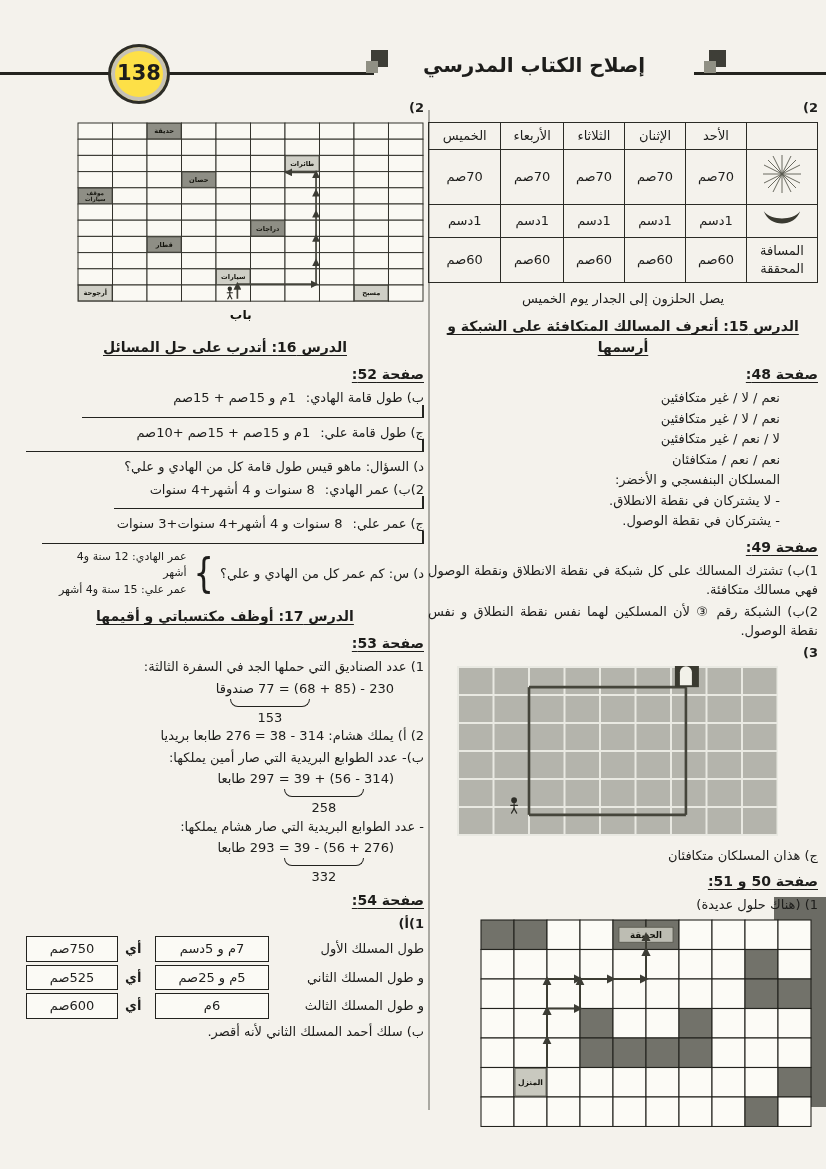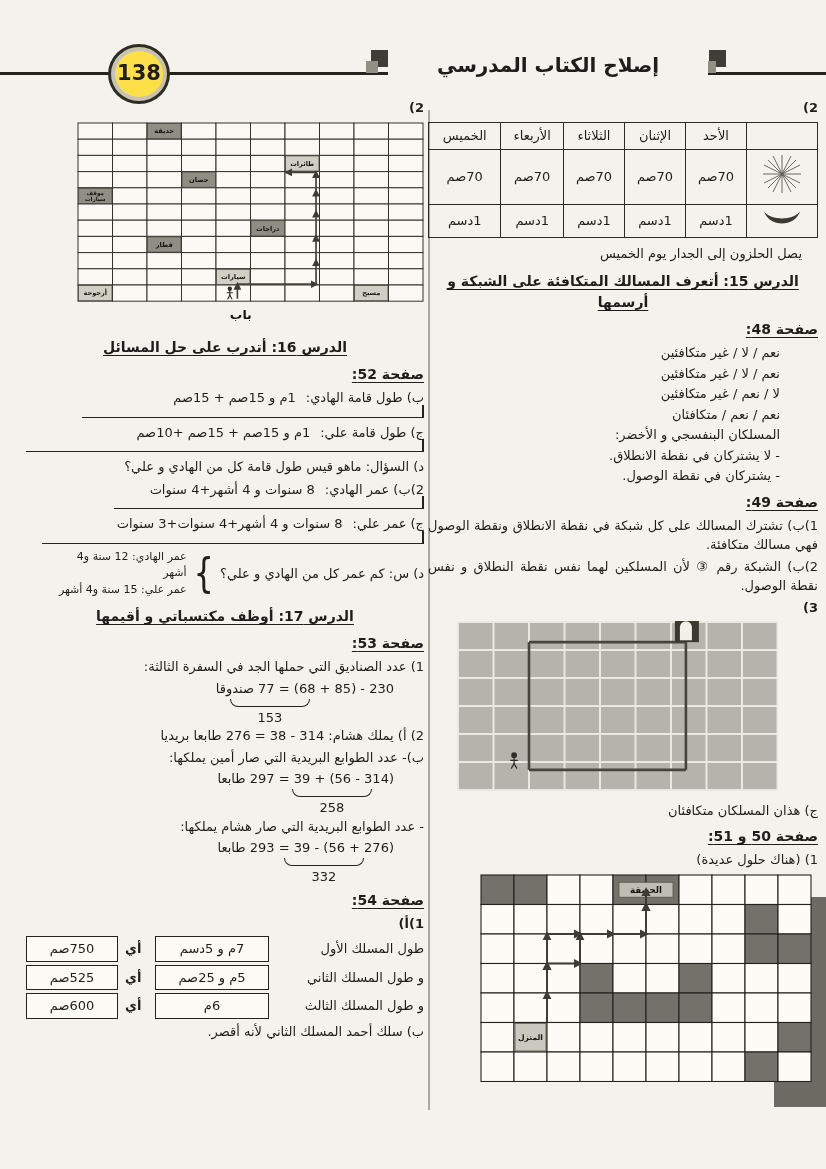--- a/index.html
+++ b/index.html
@@ -4,21 +4,21 @@
 <title>138</title>
 <style>
   html,body{margin:0;padding:0;background:#888;}
   .page{position:relative;width:826px;height:1169px;background:#f4f2ec;overflow:hidden;
         direction:rtl;font-family:"DejaVu Sans",sans-serif;color:#1d1d1b;font-size:13px;line-height:1.5;}
   
   .hline{position:absolute;left:0;right:0;top:72px;height:2.5px;background:#24241f;}
   .pagecircle{position:absolute;left:108px;top:44px;width:56px;height:54px;border-radius:50%;
         border:3.5px solid #2d2d27;background:#fde047;box-shadow:inset 0 0 0 4px #c6c2b6;
         display:flex;align-items:center;justify-content:center;font-weight:bold;font-size:21px;direction:ltr;}
-  .titlebar{position:absolute;right:118px;top:46px;width:320px;background:#f4f2ec;text-align:center;
+  .titlebar{position:absolute;right:132px;top:46px;width:320px;background:#f4f2ec;text-align:center;
         font-size:20px;font-weight:bold;padding:4px 0;}
   .sqset{position:absolute;top:50px;width:30px;height:30px;}
   .sq1{position:absolute;right:0;top:0;width:17px;height:17px;background:#3e3e37;}
   .sq2{position:absolute;right:10px;top:11px;width:12px;height:12px;background:#909084;}
   
   .col{position:absolute;top:98px;}
   .col-right{right:8px;width:390px;}
   .col-left{left:26px;width:398px;}
   .divider{position:absolute;left:428px;top:110px;height:1000px;width:1.5px;background:#6e6e66;opacity:.55;}
   .corner-block{position:absolute;right:0;top:897px;width:52px;height:210px;background:#6b6b64;}
@@ -33,21 +33,21 @@
   table.snail tr.r2 td{height:30px;}
   table.snail tr.r3 td{height:42px;}
   .dist-lbl{font-size:11.5px;line-height:1.35;}
   
   .lesson{font-weight:bold;font-size:14px;text-align:center;text-decoration:underline;
           text-underline-offset:3px;margin:8px 0 4px;}
   .ptitle{font-weight:bold;font-size:14px;text-align:right;text-decoration:underline;
           text-underline-offset:3px;margin:6px 0 3px;}
   p.ln{margin:1px 12px;padding-right:26px;}
   p.just{margin:2px 0;text-align:justify;}
-  p.ctr{margin:2px 16px;text-align:right;}
+  p.ctr{margin:2px 8px;text-align:center;}
   p.rt{margin:2px 0;text-align:right;}
   .fig{margin:4px 0;}
   .fig-net{padding-right:40px;}
   .fig-city{padding-right:6px;}
   
   .mrow{display:flex;gap:10px;margin-top:3px;}
   .mrow .lab{white-space:nowrap;}
   .mrow .val{white-space:nowrap;}
   .mbar{position:relative;height:9px;border-bottom:1.7px solid #23231f;margin-left:-14px;margin-bottom:5px;}
   .mbar .tick{position:absolute;right:0;top:-3px;height:13px;width:1.7px;background:#23231f;}
@@ -128,20 +128,28 @@
         <td class="c0">
           <svg width="46" height="20" viewBox="0 0 48 20">
             <path d="M5,3 C11,20 37,20 43,3 C35,13 13,13 5,3 Z" fill="#3a3a31"></path>
           </svg>
         </td>
         <td>1دسم</td>
         <td>1دسم</td>
         <td>1دسم</td>
         <td>1دسم</td>
         <td>1دسم</td>
+      </tr>
+      <tr class="r3">
+        <td class="c0 dist-lbl">المسافة المحققة</td>
+        <td>60صم</td>
+        <td>60صم</td>
+        <td>60صم</td>
+        <td>60صم</td>
+        <td>60صم</td>
       </tr>
     </tbody>
       </table>
 
     <p class="ctr">يصل الحلزون إلى الجدار يوم الخميس</p>
 
     <h3 class="lesson">الدرس 15: أتعرف المسالك المتكافئة على الشبكة و أرسمها</h3>
 
     <h4 class="ptitle">صفحة 48:</h4>
     <p class="ln">نعم / لا / غير متكافئين</p>
@@ -502,21 +510,21 @@
       <div class="sub" style="right:84px;">
         <div class="ubr"></div>
         <span>153</span>
       </div>
     </div>
 
     <p class="rt">2) أ) يملك هشام: 314 - 38 = 276 طابعا بريديا</p>
     <p class="rt">ب)- عدد الطوابع البريدية التي صار أمين يملكها:</p>
     <div class="eqwrap">
       <span>(314 - 56) + 39 = 297 طابعا</span>
-      <div class="sub" style="right:22px;">
+      <div class="sub" style="right:30px;">
         <div class="ubr"></div>
         <span>258</span>
       </div>
     </div>
 
     <p class="rt">- عدد الطوابع البريدية التي صار هشام يملكها:</p>
     <div class="eqwrap">
       <span>(276 + 56) - 39 = 293 طابعا</span>
       <div class="sub" style="right:30px;">
         <div class="ubr"></div>

